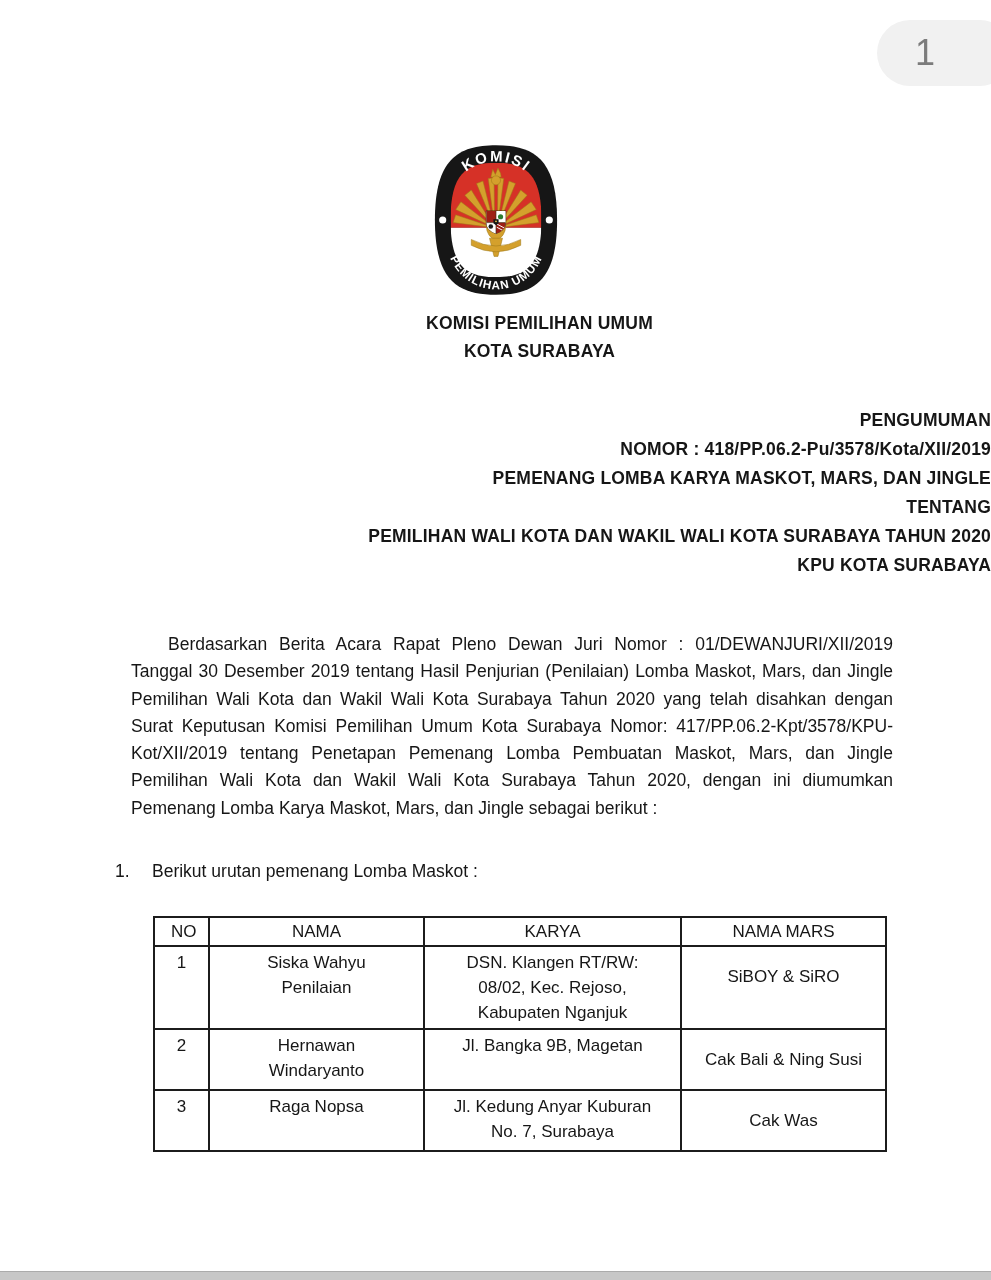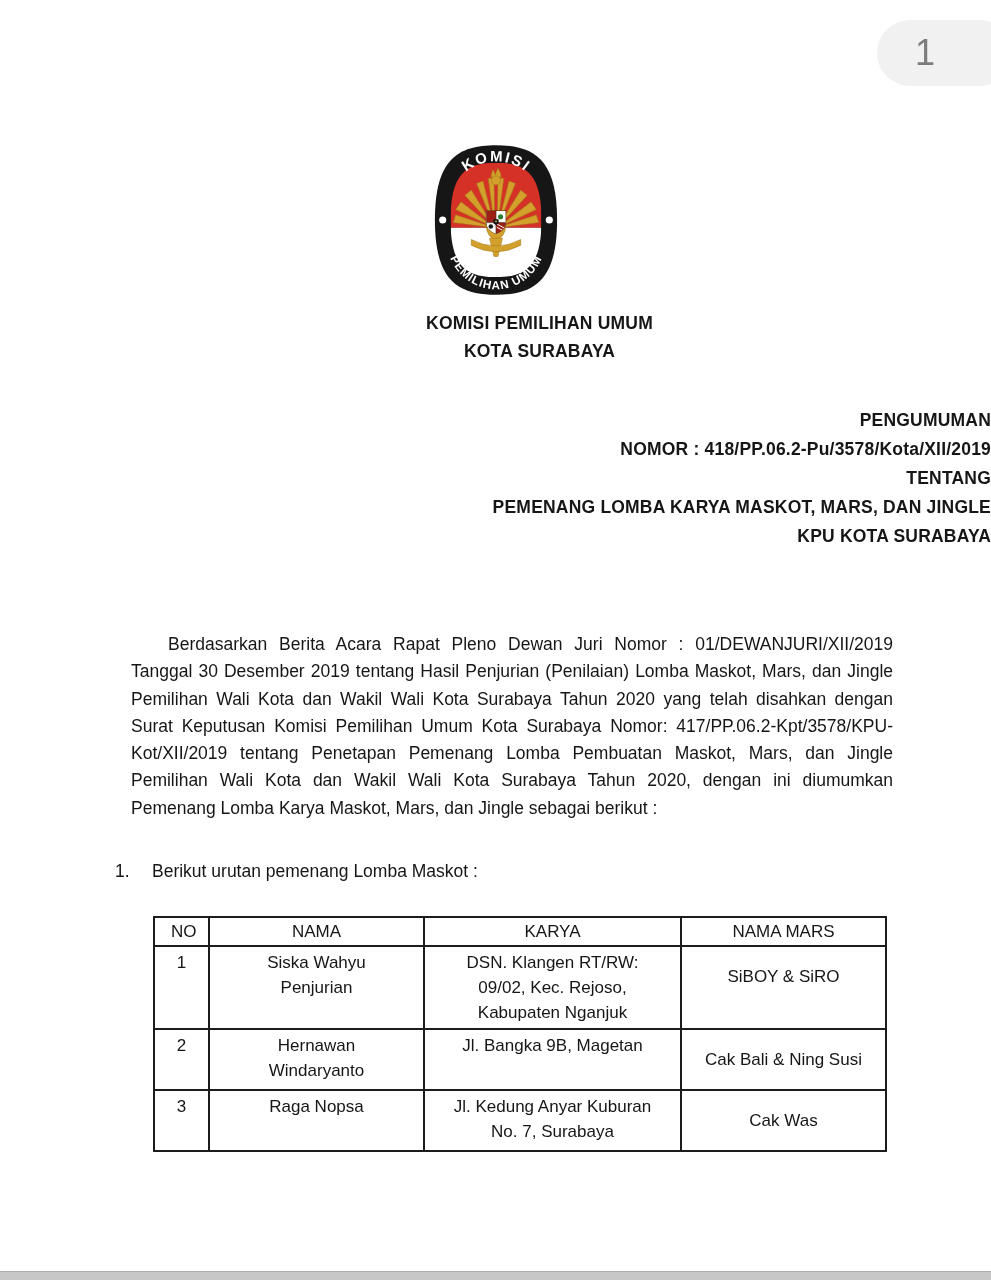--- a/index.html
+++ b/index.html
@@ -137,22 +137,23 @@
   </svg>
 
   <div class="org-header">
     <div>KOMISI PEMILIHAN UMUM</div>
     <div>KOTA SURABAYA</div>
   </div>
 
   <div class="title-block">
     <div>PENGUMUMAN</div>
     <div>NOMOR : 418/PP.06.2-Pu/3578/Kota/XII/2019</div>
+    <div>PEMENANG LOMBA KARYA MASKOT, MARS, DAN JINGLE</div>
     <div>TENTANG</div>
-    <div>PEMENANG LOMBA KARYA MASKOT, MARS, DAN JINGLE</div>
+    <div>PEMILIHAN WALI KOTA DAN WAKIL WALI KOTA SURABAYA TAHUN 2020</div>
     <div>KPU KOTA SURABAYA</div>
   </div>
 
   <p class="para">Berdasarkan Berita Acara Rapat Pleno Dewan Juri Nomor : 01/DEWANJURI/XII/2019 Tanggal 30 Desember 2019 tentang Hasil Penjurian (Penilaian) Lomba Maskot, Mars, dan Jingle Pemilihan Wali Kota dan Wakil Wali Kota Surabaya Tahun 2020 yang telah disahkan dengan Surat Keputusan Komisi Pemilihan Umum Kota Surabaya Nomor: 417/PP.06.2-Kpt/3578/KPU-Kot/XII/2019 tentang Penetapan Pemenang Lomba Pembuatan Maskot, Mars, dan Jingle Pemilihan Wali Kota dan Wakil Wali Kota Surabaya Tahun 2020, dengan ini diumumkan Pemenang Lomba Karya Maskot, Mars, dan Jingle sebagai berikut :</p>
 
   <div class="list-line">
     <span class="list-num">1.</span>
     <span>Berikut urutan pemenang Lomba Maskot :</span>
   </div>
 
@@ -167,22 +168,22 @@
       <tr>
         <th>NO</th>
         <th>NAMA</th>
         <th>KARYA</th>
         <th>NAMA MARS</th>
       </tr>
     </thead>
     <tbody>
       <tr>
         <td class="c-no">1</td>
-        <td class="c-nama">Siska Wahyu Penjurian</td>
-        <td class="c-alamat">DSN. Klangen RT/RW: 09/02, Kec. Rejoso, Kabupaten Nganjuk</td>
+        <td class="c-nama">Siska Wahyu Penilaian</td>
+        <td class="c-alamat">DSN. Klangen RT/RW: 08/02, Kec. Rejoso, Kabupaten Nganjuk</td>
         <td class="c-karya">SiBOY &amp; SiRO</td>
       </tr>
       <tr>
         <td class="c-no">2</td>
         <td class="c-nama">Hernawan Windaryanto</td>
         <td class="c-alamat">Jl. Bangka 9B, Magetan</td>
         <td class="c-karya">Cak Bali &amp; Ning Susi</td>
       </tr>
       <tr>
         <td class="c-no">3</td>

